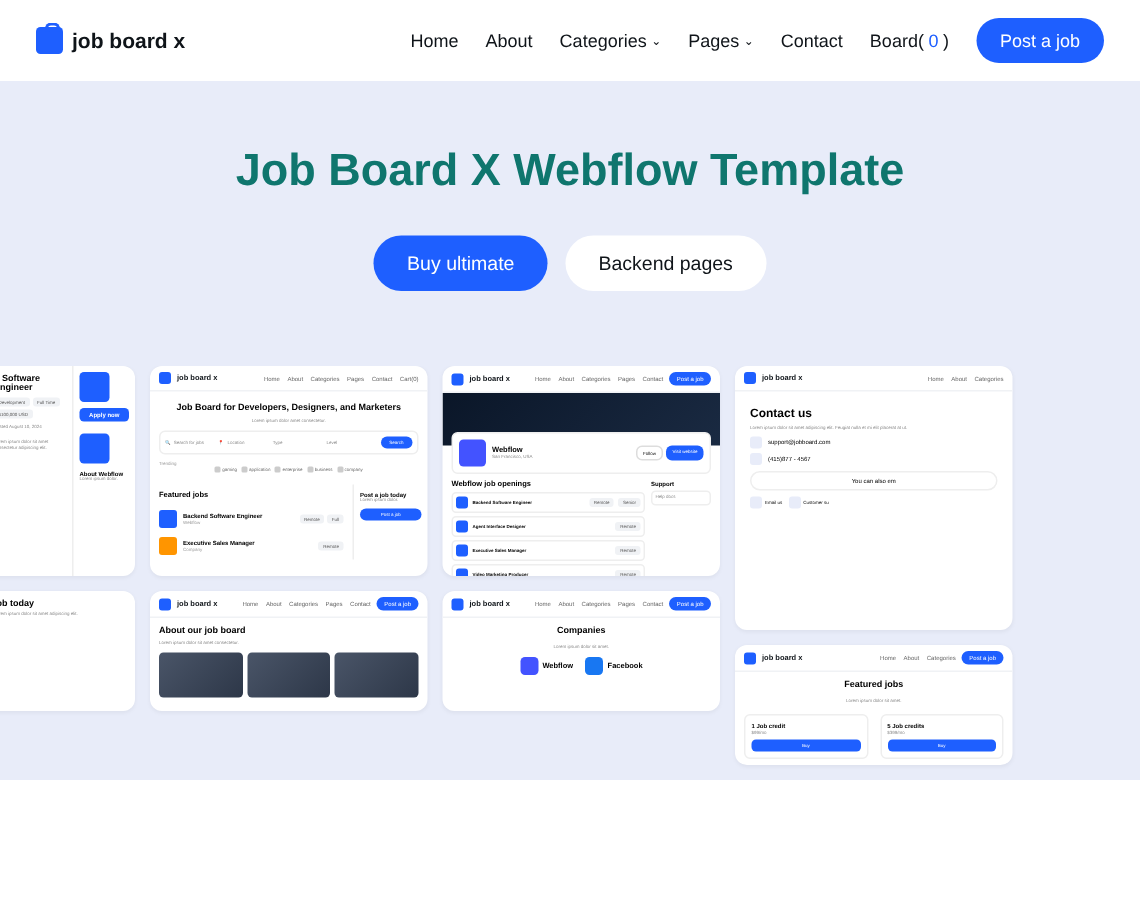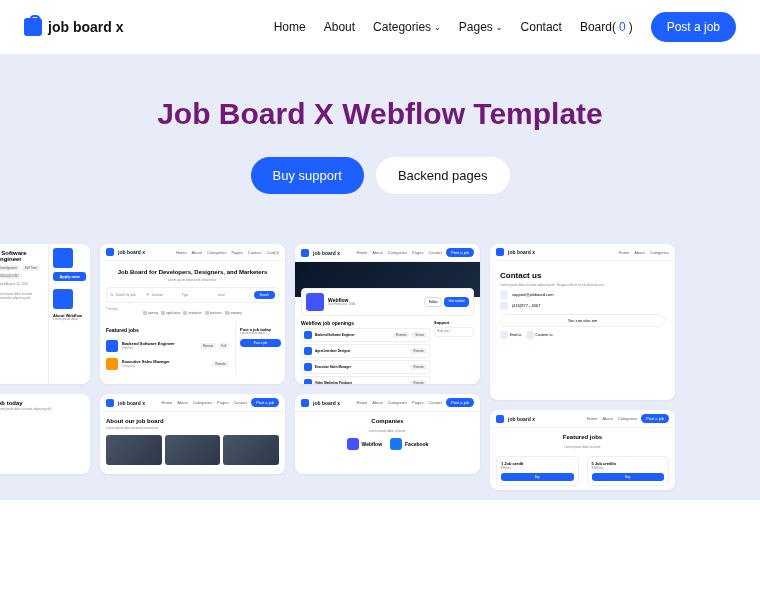--- a/index.html
+++ b/index.html
@@ -8,21 +8,21 @@
 .logo-wrap { display: flex; align-items: center; gap: 6px; }
 .logo-icon { width: 18px; height: 18px; background: #1e5fff; border-radius: 3px; position: relative; }
 .logo-icon::before { content: ''; position: absolute; top: -3px; left: 6px; width: 6px; height: 4px; border: 2px solid #1e5fff; border-bottom: none; border-radius: 4px 4px 0 0; }
 .brand { font-weight: 700; font-size: 14px; color: #0f1419; }
 .nav { display: flex; gap: 18px; margin-left: auto; align-items: center; }
 .nav-item { font-size: 12px; color: #0f1419; cursor: pointer; display: flex; align-items: center; gap: 3px; }
 .chev { font-size: 8px; }
 .cart-count { color: #1e5fff; }
 .post-btn { background: #1e5fff; color: #fff; padding: 8px 16px; border-radius: 20px; font-size: 12px; font-weight: 500; cursor: pointer; border: none; }
 .hero { background: #e8ecf9; text-align: center; padding: 40px 20px 50px; }
-.hero-title { font-size: 30px; font-weight: 700; color: #701a75; line-height: 1.3; max-width: 480px; margin: 0 auto; }
+.hero-title { font-size: 30px; font-weight: 700; color: #0f766e; line-height: 1.3; max-width: 480px; margin: 0 auto; }
 .hero-sub { font-size: 13px; color: #5f6b7a; margin-top: 16px; }
 .hero-btns { display: flex; gap: 12px; justify-content: center; margin-top: 24px; }
 .btn-primary { background: #1e5fff; color: #fff; padding: 11px 22px; border-radius: 22px; font-size: 13px; font-weight: 500; cursor: pointer; border: none; }
 .btn-secondary { background: #fff; color: #0f1419; padding: 11px 22px; border-radius: 22px; font-size: 13px; font-weight: 500; cursor: pointer; border: none; }
 .gallery { background: #e8ecf9; display: flex; gap: 10px; padding: 0 0 10px; overflow: hidden; }
 .gallery-col { display: flex; flex-direction: column; gap: 10px; }
 .card { background: #fff; border-radius: 8px; overflow: hidden; box-shadow: 0 1px 3px rgba(0,0,0,0.05); }
 .card-header { display: flex; align-items: center; gap: 4px; padding: 4px 6px; border-bottom: 1px solid #f0f2f5; }
 .mini-logo { width: 8px; height: 8px; background: #1e5fff; border-radius: 2px; }
 .mini-brand { font-size: 5px; font-weight: 700; color: #0f1419; }
@@ -101,21 +101,21 @@
         <span class="cart-count">0</span>
         <span>)</span>
       </span>
     <button class="post-btn">Post a job</button>
   </div>
 </div>
 
 <div class="hero">
   <h1 class="hero-title">Job Board X Webflow Template</h1>
   <div class="hero-btns">
-    <button class="btn-primary">Buy support</button>
+    <button class="btn-primary">Buy ultimate</button>
     <button class="btn-secondary">Backend pages</button>
   </div>
 </div>
 
 <div class="gallery">
 
   <div class="gallery-col" style="width:100px;margin-left:-10px">
     <div class="card" style="height:140px">
       <div style="display:flex;height:100%">
         <div style="flex:1;padding:6px">
@@ -337,21 +337,21 @@
           </div>
         <div class="comp-box">
             <span class="comp-icon" style="background:#1877f2"></span>
             <span class="comp-name">Facebook</span>
           </div>
       </div>
     </div>
   </div>
 
   <div class="gallery-col" style="width:185px">
-    <div class="card" style="height:156px">
+    <div class="card" style="height:176px">
       <div class="card-header">
         <span class="mini-logo"></span>
         <span class="mini-brand">job board x</span>
         <span class="mini-nav">
             <span>Home</span>
             <span>About</span>
             <span>Categories</span>
           </span>
       </div>
       <div class="c4-body">

